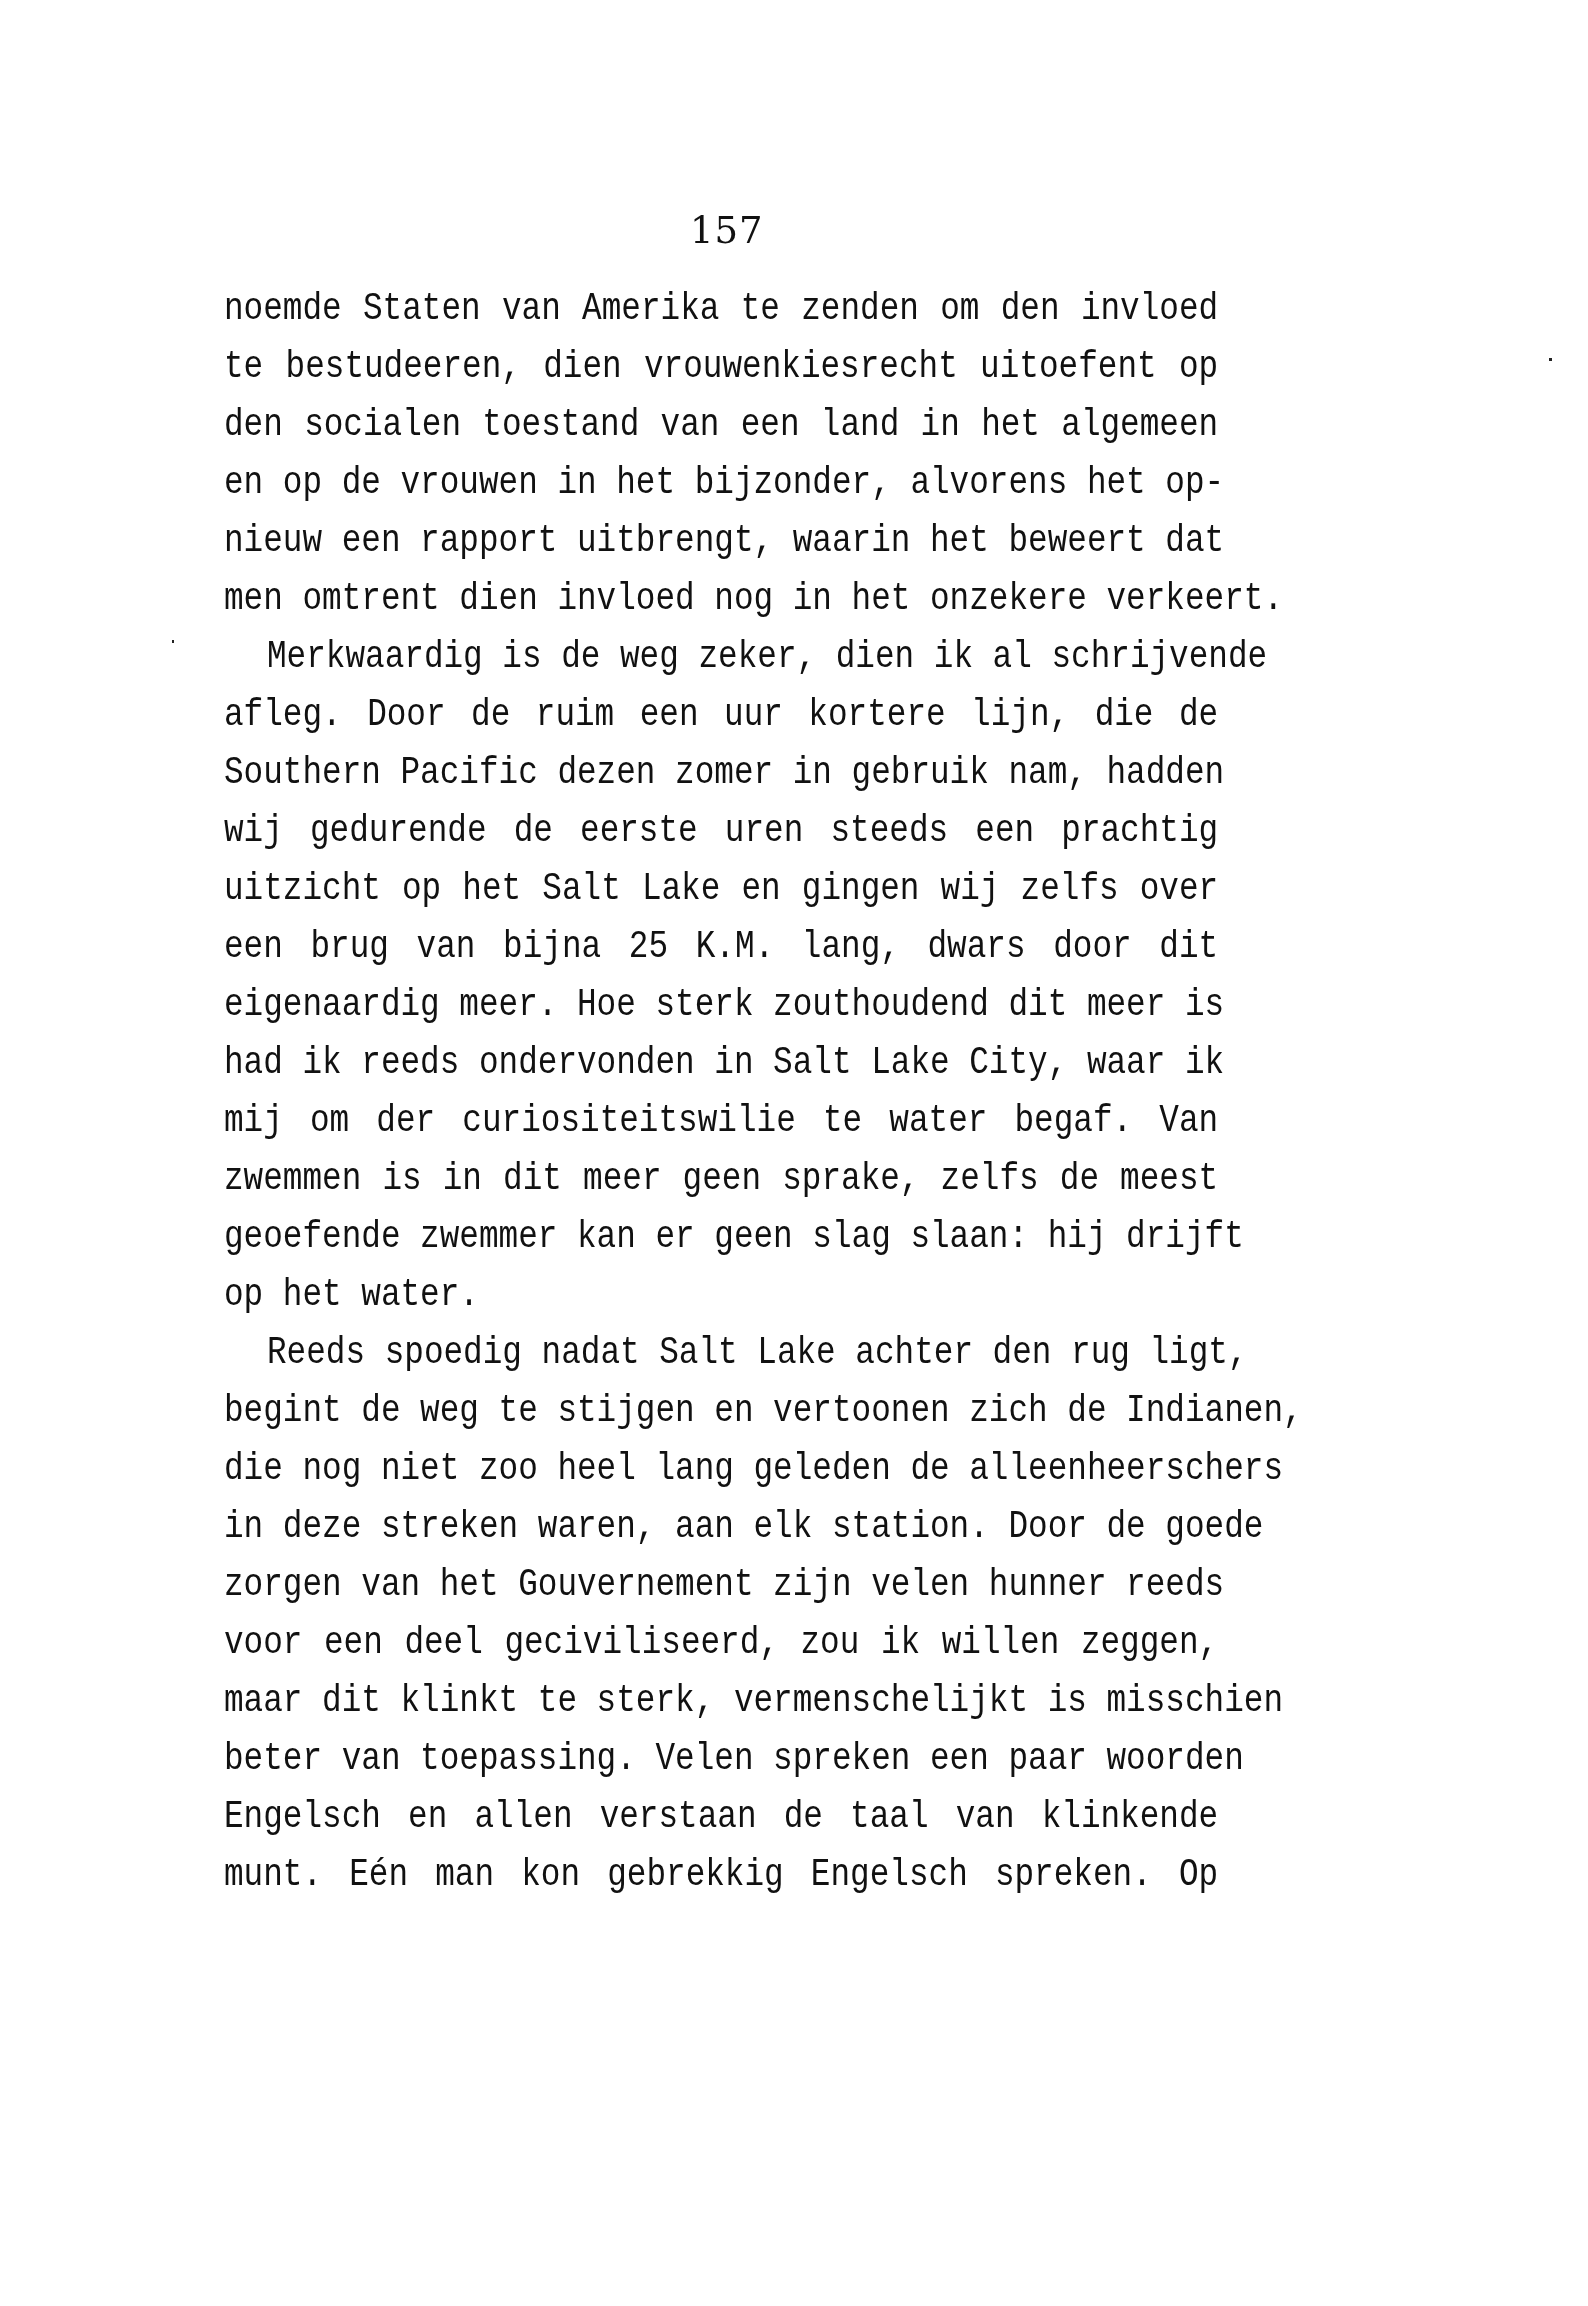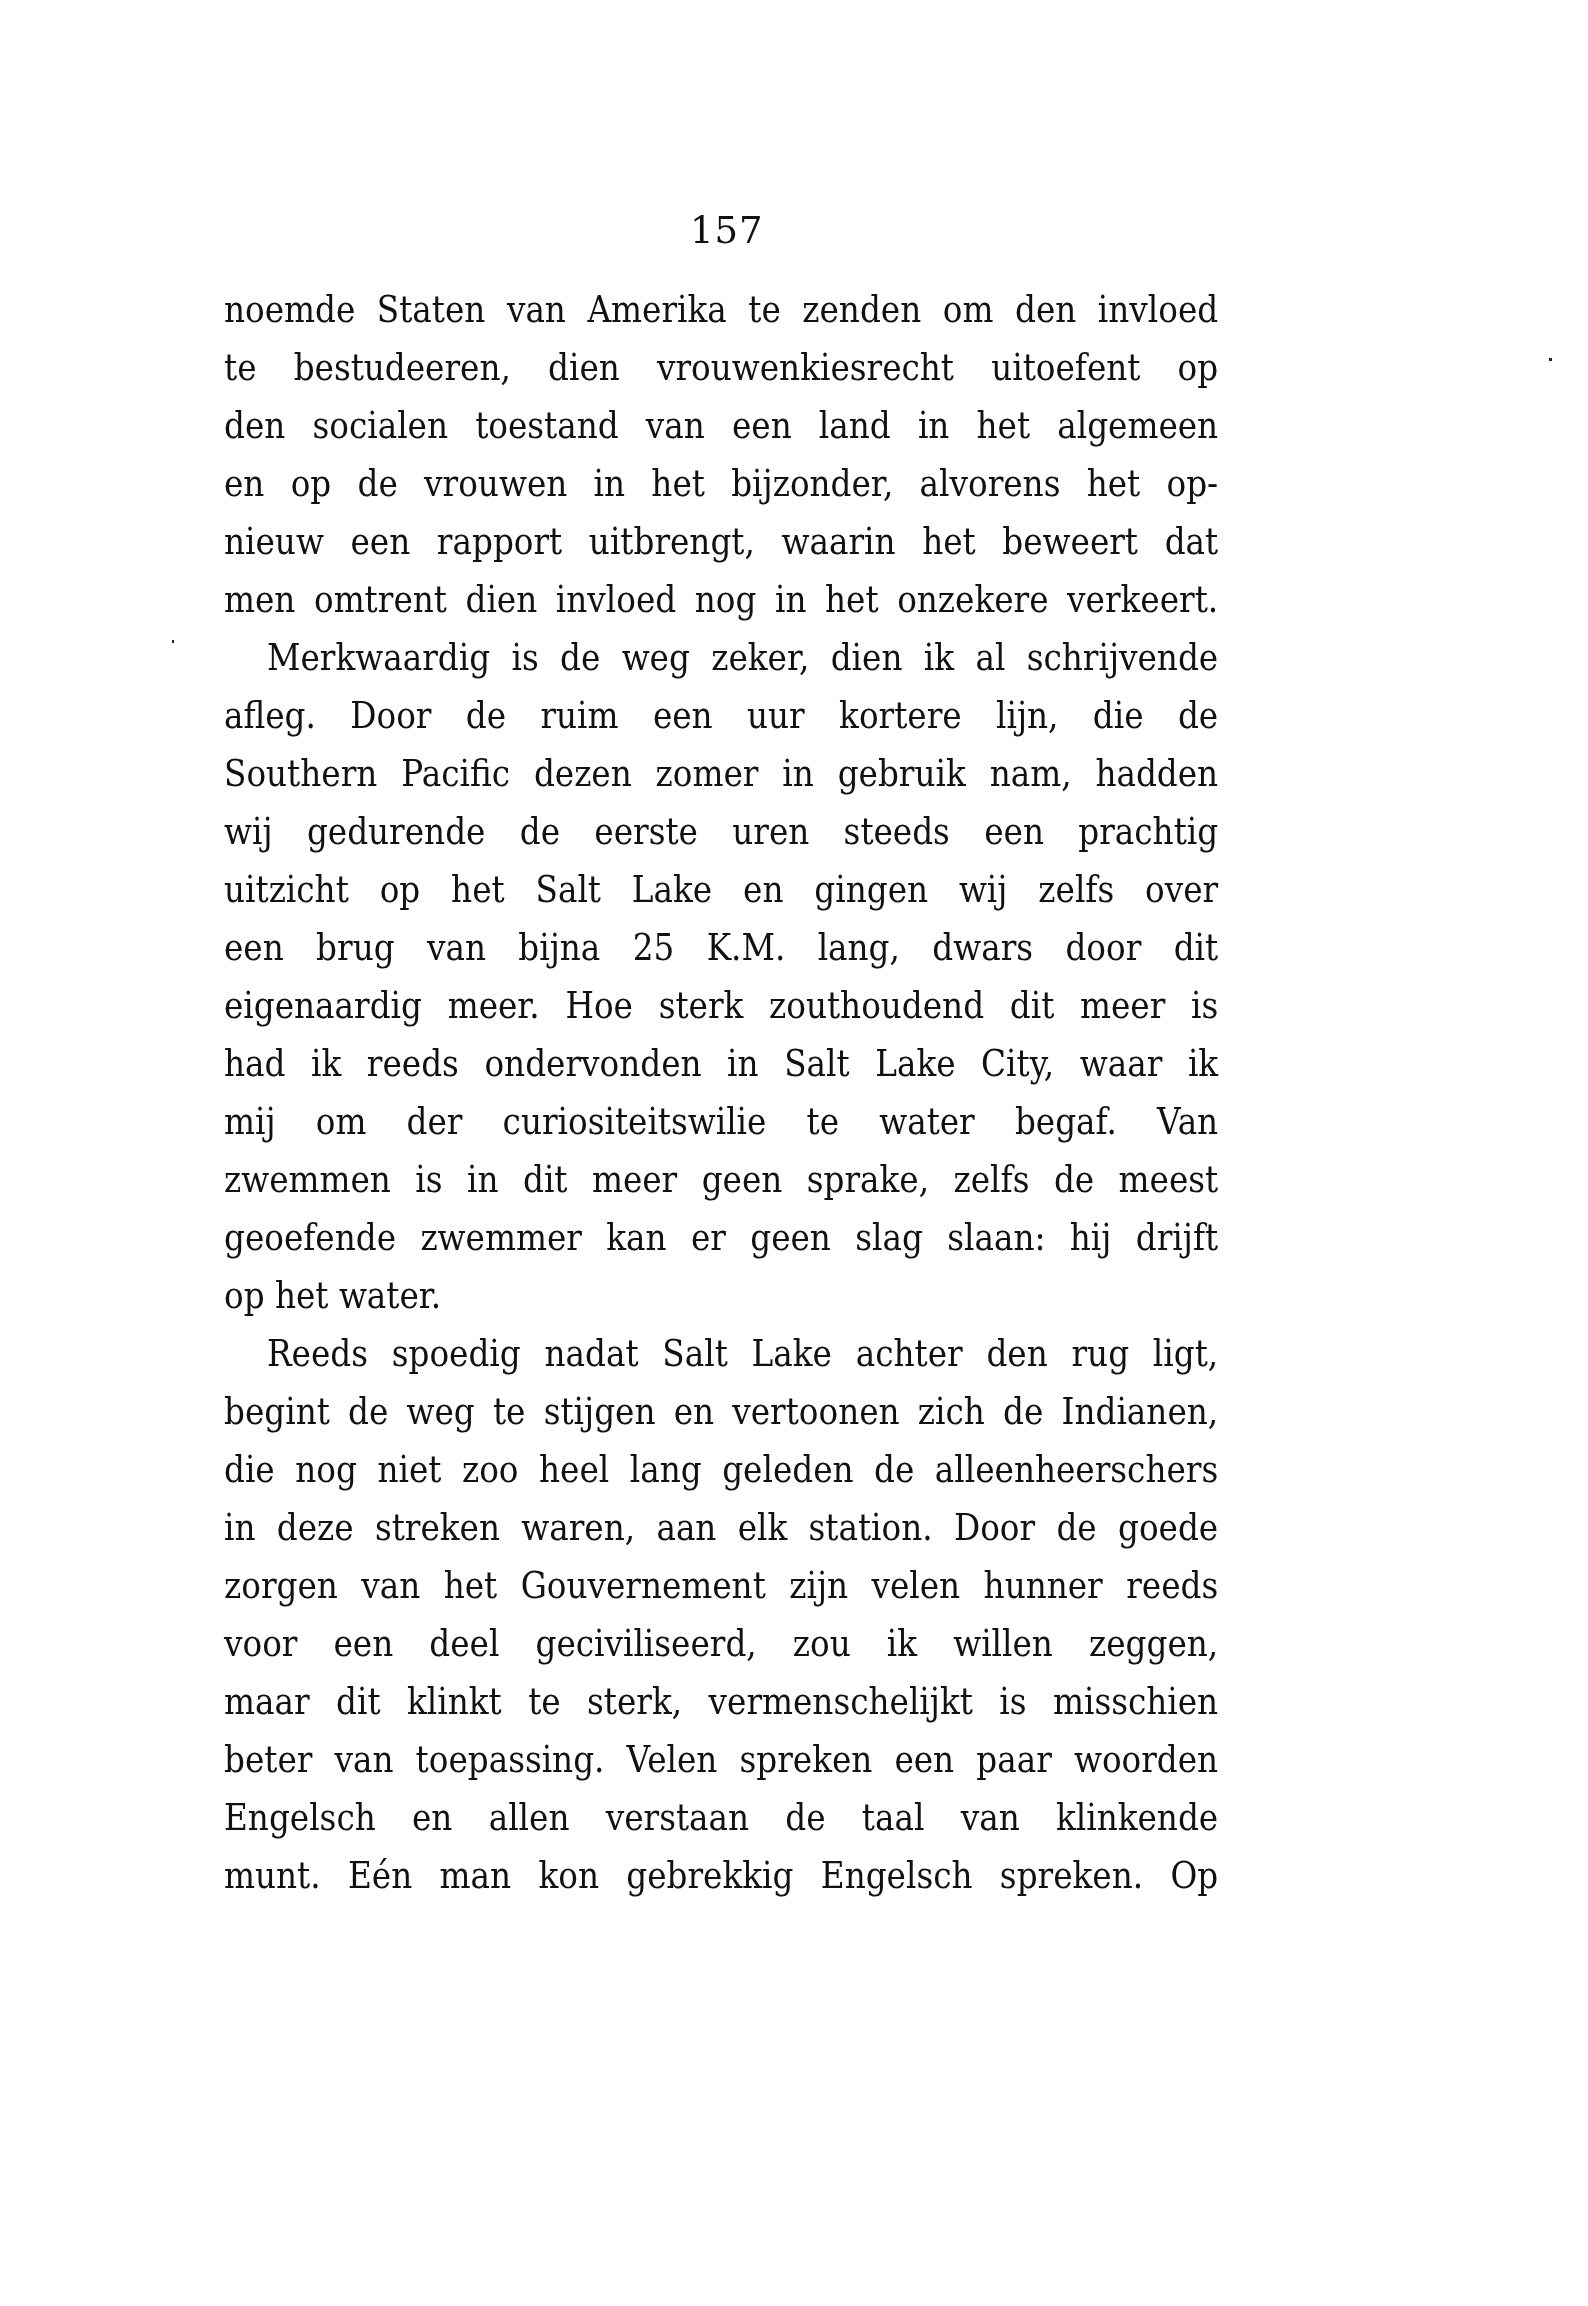--- a/index.html
+++ b/index.html
@@ -31,20 +31,21 @@
       font-size: 37px;
       line-height: 45px;
       letter-spacing: 0.9px;
       margin-top: 16px;
     }
     .text-block {
       position: absolute;
       left: 224px;
       top: 280px;
       width: 994px;
+      font-family: Liberation Mono, monospace;
     }
     .line {
       display: block;
       height: 58px;
       line-height: 58px;
       font-size: 38px;
       white-space: nowrap;
       text-align: justify;
       text-align-last: justify;
       transform-origin: left center;

